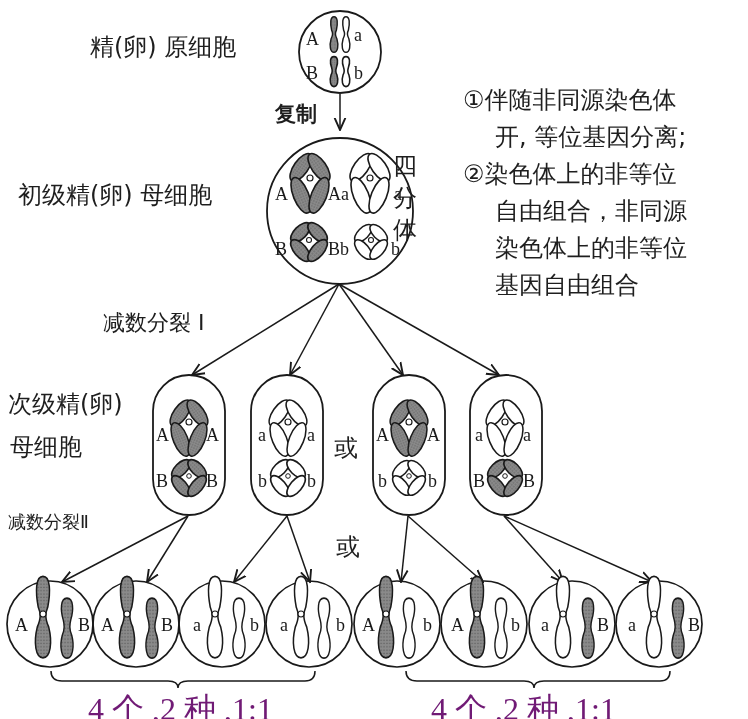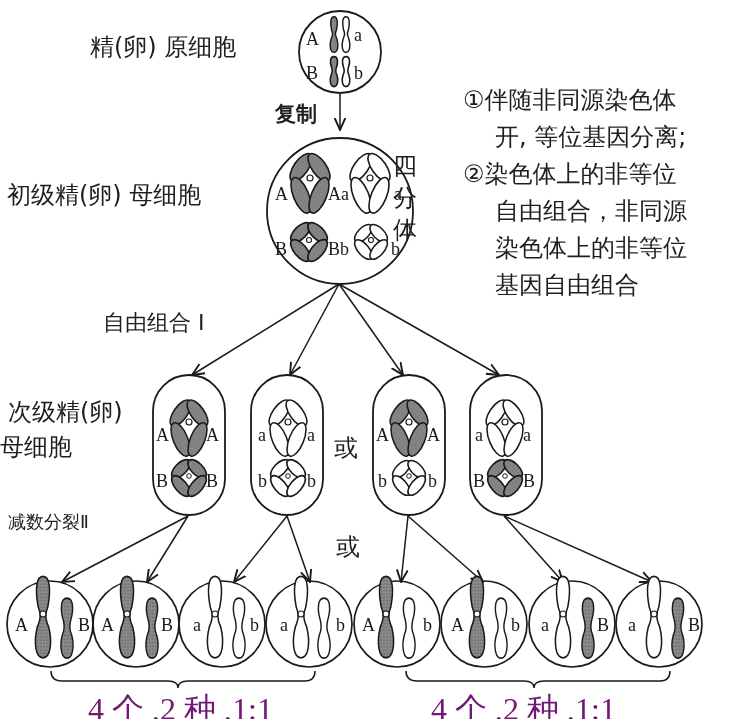--- a/index.html
+++ b/index.html
@@ -277,31 +277,31 @@
     <text class="gene" x="628" y="631">a</text>
     <text class="gene" x="688" y="631">B</text>
   </g>
 
   <path d="M51,671 Q51,681 62,681 L168,681 Q178,681 178,688 Q178,681 188,681 L305,681 Q315,681 315,671" fill="none" stroke="#1a1a1a" stroke-width="1.5"></path>
   <path d="M406,671 Q406,681 417,681 L524,681 Q534,681 534,688 Q534,681 544,681 L660,681 Q670,681 670,671" fill="none" stroke="#1a1a1a" stroke-width="1.5"></path>
 </svg>
 
 <div class="lbl" style="left:90px; top:35px;">精(卵) 原细胞</div>
 <div class="lbl" style="left:275px; top:104px; font-size:21px;font-weight:bold;">复制</div>
-<div class="lbl" style="left:7px; top:183px;">初级精(卵) 母细胞</div>
+<div class="lbl" style="left:18px; top:183px;">初级精(卵) 母细胞</div>
 
 <div class="vert">
   <div>四</div>
   <div>分</div>
   <div>体</div>
 </div>
 
-<div class="lbl" style="left:103px; top:312px; font-size:22px;">自由组合 Ⅰ</div>
-<div class="lbl" style="left:8px; top:392px;margin-top:8px;">次级精(卵)</div>
-<div class="lbl" style="left:0; top:435px;">母细胞</div>
+<div class="lbl" style="left:103px; top:312px; font-size:22px;">减数分裂 Ⅰ</div>
+<div class="lbl" style="left:8px; top:392px;">次级精(卵)</div>
+<div class="lbl" style="left:10px; top:435px;">母细胞</div>
 <div class="lbl" style="left:334px; top:436px;">或</div>
 <div class="lbl" style="left:8px; top:513px; font-size:18px;">减数分裂Ⅱ</div>
 <div class="lbl" style="left:336px; top:535px;">或</div>
 
 <div class="note">
   <div>
     <div><span>①</span><span>伴随非同源染色体</span></div>
     <div class="indent">开, 等位基因分离;</div>
   </div>
   <div>

